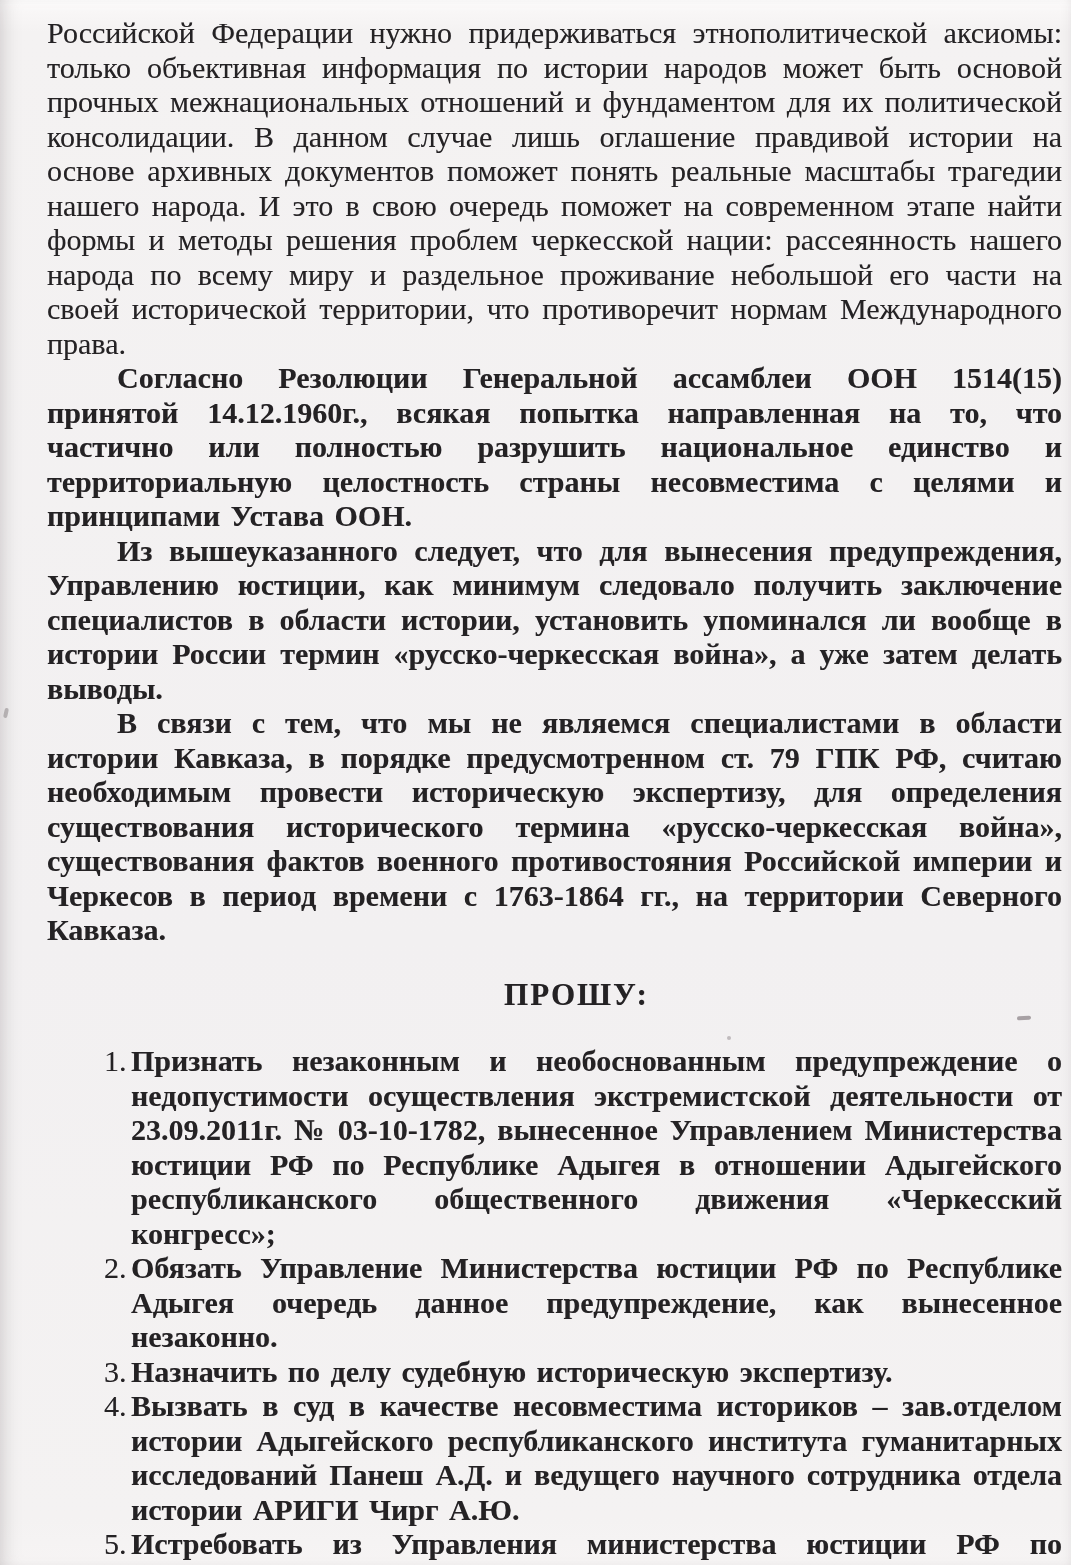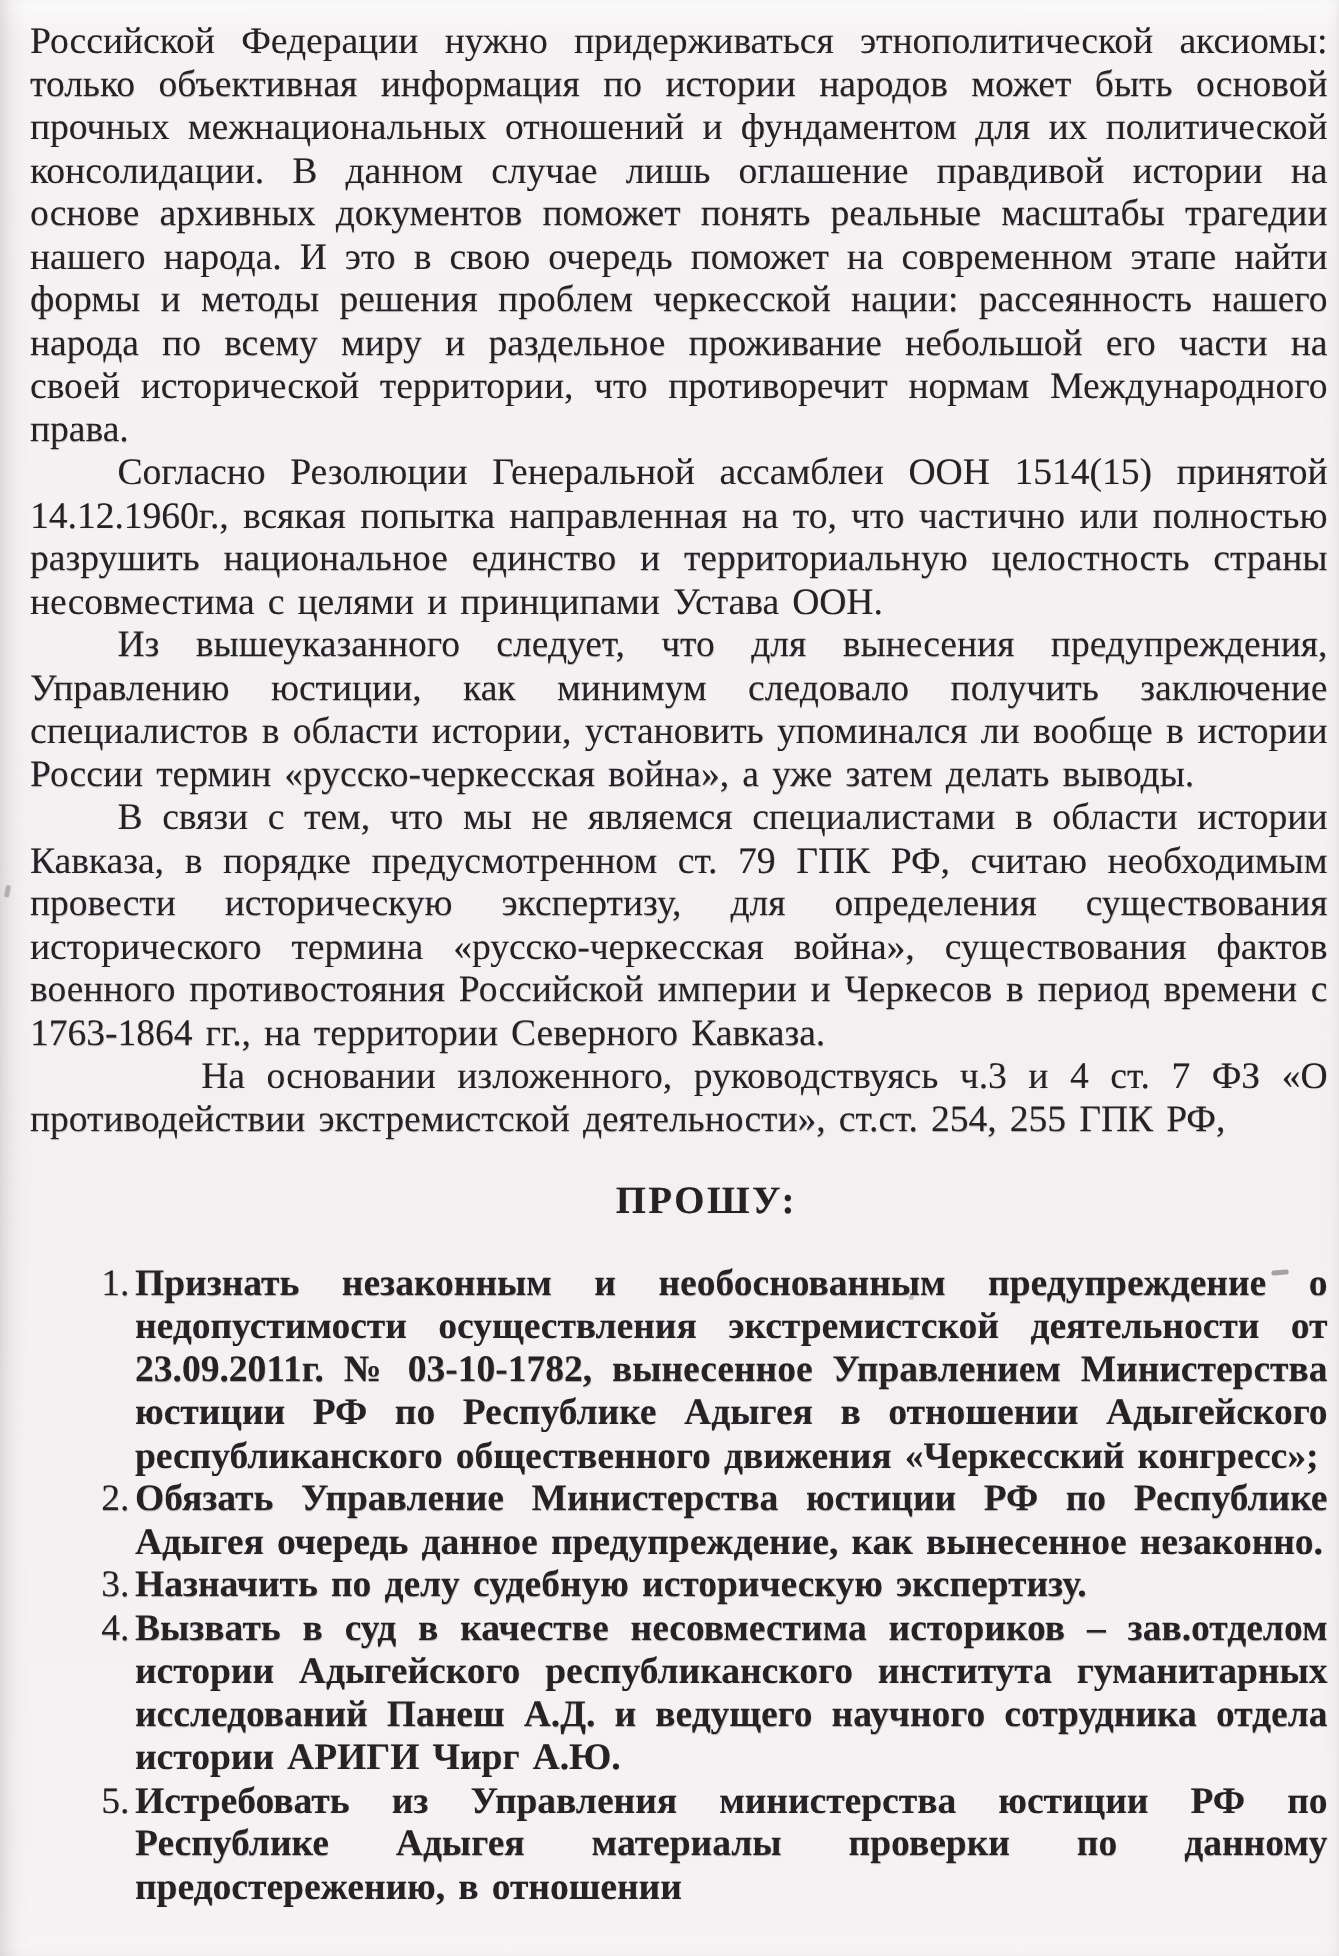--- a/index.html
+++ b/index.html
@@ -5,39 +5,39 @@
   html, body {
     margin: 0;
     padding: 0;
     background: #e9e7e8;
   }
   .page {
     position: relative;
     width: 1071px;
     height: 1565px;
     box-sizing: border-box;
-    padding: 16px 9px 0 24px;
+    padding: 16px 9px 0 47px;
     overflow: hidden;
     background: linear-gradient(180deg, #fbf9f9 0%, #f4f2f2 2%, #f2f0f1 60%, #f4f2f2 97%, #f6f4f4 100%);
     box-shadow: inset 14px 0 20px -14px rgba(120,112,116,0.38),
                 inset -6px 0 12px -8px rgba(150,142,146,0.25),
                 inset 0 14px 18px -14px rgba(255,255,255,0.9);
     font-family: "Liberation Serif", "DejaVu Serif", serif;
     font-size: 30px;
     line-height: 34.5px;
     color: #242224;
     text-align: justify;
     word-spacing: 3px;
     text-shadow: 0.3px 0.4px 0.6px rgba(62,56,60,0.38);
     hyphens: none;
   }
   .para {
     margin: 0;
   }
-  .ind  { text-indent: 70px; }
+  .ind  { text-indent: 70px; font-weight: bold; }
   .deep { text-indent: 137px; }
   .heading {
     position: relative;
     left: 22px;
     margin: 30px 0 32px 0;
     text-align: center;
     font-weight: bold;
     font-size: 31px;
     letter-spacing: 2px;
   }
@@ -74,21 +74,20 @@
 
   <p class="para">Российской Федерации нужно придерживаться этнополитической аксиомы: только объективная информация по истории народов может быть основой прочных межнациональных отношений и фундаментом для их политической консолидации. В данном случае лишь оглашение правдивой истории на основе архивных документов поможет понять реальные масштабы трагедии нашего народа. И это в свою очередь поможет на современном этапе найти формы и методы решения проблем черкесской нации: рассеянность нашего народа по всему миру и раздельное проживание небольшой его части на своей исторической территории, что противоречит нормам Международного права.</p>
 
   <p class="para ind">Согласно Резолюции Генеральной ассамблеи ООН 1514(15) принятой 14.12.1960г., всякая попытка направленная на то, что частично или полностью разрушить национальное единство и территориальную целостность страны несовместима с целями и принципами Устава ООН.</p>
 
 
   <p class="para ind">Из вышеуказанного следует, что для вынесения предупреждения, Управлению юстиции, как минимум следовало получить заключение специалистов в области истории, установить упоминался ли вообще в истории России термин «русско-черкесская война», а уже затем делать выводы.</p>
 
   <p class="para ind">В связи с тем, что мы не являемся специалистами в области истории Кавказа, в порядке предусмотренном ст. 79 ГПК РФ, считаю необходимым провести историческую экспертизу, для определения существования исторического термина «русско-черкесская война», существования фактов военного противостояния Российской империи и Черкесов в период времени с 1763-1864 гг., на территории Северного Кавказа.</p>
 
-  <p class="para deep">На основании изложенного, руководствуясь ч.3 и 4 ст. 7 ФЗ «О противодействии экстремистской деятельности», ст.ст. 254, 255 ГПК РФ,</p>
 
   <div class="heading">ПРОШУ:</div>
 
   <div class="plist">
 
     <div class="item">
       <span class="num">1.</span>
       <span class="itxt">Признать незаконным и необоснованным предупреждение о недопустимости осуществления экстремистской деятельности от 23.09.2011г. № 03-10-1782, вынесенное Управлением Министерства юстиции РФ по Республике Адыгея в отношении Адыгейского республиканского общественного движения «Черкесский конгресс»;</span>
     </div>
 

